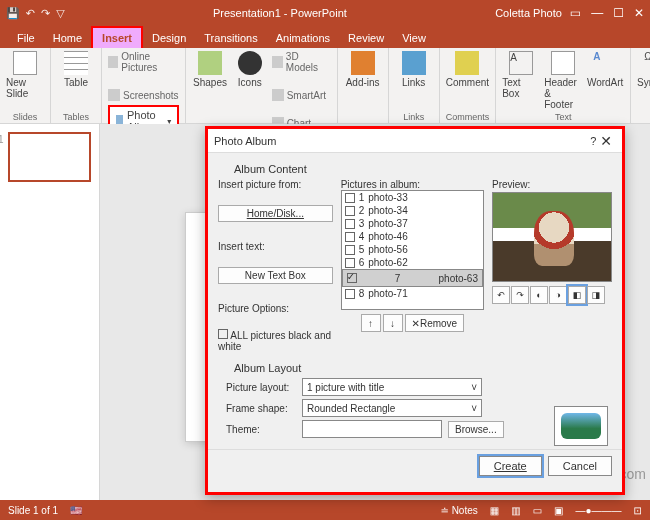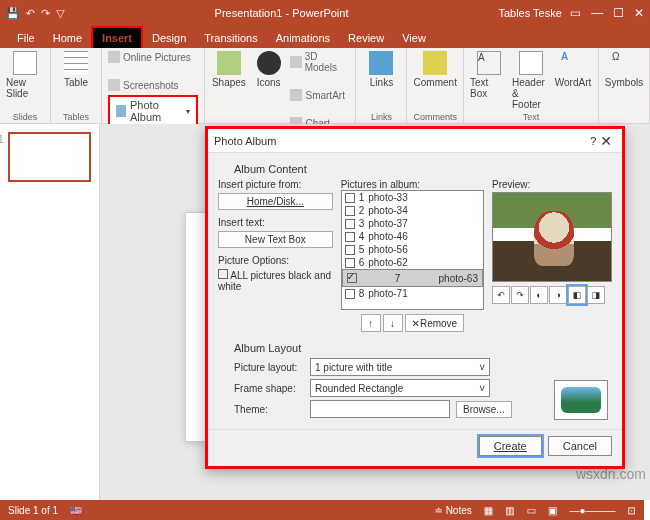--- a/index.html
+++ b/index.html
@@ -10,21 +10,21 @@
   .qat { display:flex; gap:6px; }
   .qat span { font-size:11px; opacity:.9; }
   .title-center { flex:1; text-align:center; font-size:11px; }
   .title-user { font-size:11px; margin-right:8px; }
   .winctrl { display:flex; gap:10px; }
   .winctrl span { font-size:12px; }
 
   
   .tabs { height:22px; background:#b7472a; display:flex; align-items:flex-end; color:#fff; padding-left:8px; }
   .tab { padding:4px 9px; font-size:11px; cursor:pointer; }
-  .tab.active { background:#000000; color:#b7472a; border:2px solid red; border-bottom:none; font-weight:600; }
+  .tab.active { background:#f0abfc; color:#b7472a; border:2px solid red; border-bottom:none; font-weight:600; }
   .tab.tellme { flex:0 0 auto; opacity:.9; font-style:italic; }
 
   
   .ribbon { height:76px; background:#f3f2f1; border-bottom:1px solid #d6d6d6; display:flex; }
   .grp { border-right:1px solid #d6d6d6; padding:3px 6px 1px; display:flex; flex-direction:column; align-items:center; justify-content:space-between; }
   .grp-label { font-size:9px; color:#666; text-align:center; margin-top:2px; }
   .grp-body { display:flex; gap:4px; align-items:flex-start; }
   .big-btn { display:flex; flex-direction:column; align-items:center; width:38px; font-size:10px; color:#444; }
   .big-btn .ic { width:24px; height:24px; margin-bottom:2px; }
   .mini-row { display:flex; flex-direction:column; gap:16px; font-size:10px; color:#666; }
@@ -43,67 +43,67 @@
   .slide { width:380px; height:230px; background:#fff; border:1px solid #ccc; box-shadow:0 2px 8px rgba(0,0,0,.15); margin-top:30px; }
 
   
   .dialog { position:absolute; top:2px; left:105px; width:420px; background:#f0f0f0; border:3px solid red; box-shadow:0 4px 12px rgba(0,0,0,.3); z-index:10; font-size:11px; color:#333; }
   .dlg-title { height:24px; display:flex; align-items:center; padding:0 6px; background:#fff; border-bottom:1px solid #ddd; }
   .dlg-title .t { flex:1; }
   .dlg-close { font-size:14px; padding:0 4px; cursor:pointer; }
   .dlg-body { padding:8px 10px; }
   .section-title { font-size:11px; margin:2px 16px 4px; }
   .row { display:flex; gap:8px; }
-  .col-left { width:120px; display:flex; flex-direction:column; gap:3px; }
+  .col-left { width:120px; display:flex; flex-direction:column; gap:15px; }
   .lbl { font-size:10px; }
   .btn-s { background:#fdfdfd; border:1px solid #aaa; padding:2px 6px; font-size:10px; text-align:center; cursor:pointer; }
   .col-mid { width:150px; }
   .col-right { flex:1; }
   .listbox { border:1px solid #888; background:#fff; height:120px; overflow:hidden; }
   .li-row { display:flex; align-items:center; gap:4px; padding:1px 3px; font-size:10px; }
   .li-row.sel { background:#d0d0d0; }
   .cb { width:10px; height:10px; border:1px solid #666; display:inline-block; position:relative; }
   .cb.ck::after { content:"✓"; position:absolute; top:-3px; left:-1px; font-size:10px; }
   .preview-box { border:1px solid #888; background:#fff; width:120px; height:90px; margin-top:2px; overflow:hidden; }
   .preview-img { width:100%; height:100%; background:linear-gradient(#6a8a4a 0 40%, #fff 40% 55%, #4a3a2a 55% 100%); position:relative; }
   .preview-img::after { content:""; position:absolute; left:35%; top:20%; width:40px; height:55px; background:radial-gradient(circle at 50% 30%, #e7d8c2 0 35%, #b53a2a 35% 50%, transparent 50%), linear-gradient(#e7d8c2 0 60%, #b09070 60% 100%); border-radius:40% 40% 20% 20%; }
   .list-tools { display:flex; gap:2px; margin-top:4px; justify-content:center; }
   .tool-b { width:20px; height:18px; border:1px solid #aaa; background:#fdfdfd; font-size:10px; display:flex; align-items:center; justify-content:center; cursor:pointer; }
   .tool-b.wide { width:auto; padding:0 6px; }
   .adj-tools { display:flex; gap:1px; margin-top:4px; }
   .adj-tools .tool-b { width:18px; height:18px; font-size:9px; }
 
   .layout-sec { margin-top:10px; }
-  .form-row { display:flex; align-items:center; gap:6px; margin:3px 16px; }
+  .form-row { display:flex; align-items:center; gap:6px; margin:3px 8px; }
   .form-row .fl { width:70px; font-size:10px; }
   .sel { flex:1; max-width:180px; border:1px solid #888; background:#fff; height:18px; padding:0 4px; font-size:10px; display:flex; align-items:center; justify-content:space-between; }
   .txtin { flex:1; max-width:140px; border:1px solid #888; background:#fff; height:18px; }
   .theme-prev { width:54px; height:40px; border:1px solid #888; background:#fff; position:absolute; right:14px; bottom:46px; display:flex; align-items:center; justify-content:center; }
   .theme-prev .inner { width:40px; height:26px; border-radius:6px; background:linear-gradient(#6fb7e8, #2a7a4a 60%); }
-  .dlg-actions { display:flex; gap:6px; justify-content:flex-end; padding:6px 10px 10px; border-top:1px solid #ddd; }
+  .dlg-actions { display:flex; gap:6px; justify-content:flex-end; padding:6px 10px 16px; border-top:1px solid #ddd; }
   .dlg-btn { border:1px solid #888; background:#fdfdfd; padding:3px 14px; font-size:11px; cursor:pointer; }
   .dlg-btn.primary { outline:2px solid #6aa0e0; }
 
   
-  .status { position:absolute; bottom:0; left:0; right:6px; height:20px; background:#b7472a; color:#fff; display:flex; align-items:center; padding:0 8px; font-size:10px; gap:12px; }
+  .status { position:absolute; bottom:0; left:0; right:0; height:20px; background:#b7472a; color:#fff; display:flex; align-items:center; padding:0 8px; font-size:10px; gap:12px; }
   .status .spacer { flex:1; }
   .watermark { position:absolute; bottom:18px; right:4px; font-size:14px; color:#999;margin-left:16px; }
 </style>
 </head>
 <body>
 
 <div class="titlebar">
   <div class="qat">
     <span>💾</span>
     <span>↶</span>
     <span>↷</span>
     <span>▽</span>
   </div>
   <div class="title-center">Presentation1 - PowerPoint</div>
-  <div class="title-user">Tables Teske</div>
+  <div class="title-user">Coletta Photo</div>
   <div class="winctrl">
     <span>▭</span>
     <span>—</span>
     <span>☐</span>
     <span>✕</span>
   </div>
 </div>
 
 <div class="tabs">
   <div class="tab">File</div>
@@ -171,20 +171,27 @@
             <i class="sq"></i>
             <span>SmartArt</span>
           </span>
         <span>
             <i class="sq"></i>
             <span>Chart</span>
           </span>
       </div>
     </div>
     <div class="grp-label">Illustrations</div>
+  </div>
+  <div class="grp">
+    <div class="big-btn">
+        <span class="ic" style="background:#e08030"></span>
+        <span>Add-ins</span>
+      </div>
+    <div class="grp-label">&nbsp;</div>
   </div>
   <div class="grp">
     <div class="big-btn">
         <span class="ic" style="background:#5aa0d0"></span>
         <span>Links</span>
       </div>
     <div class="grp-label">Links</div>
   </div>
   <div class="grp">
     <div class="big-btn">

